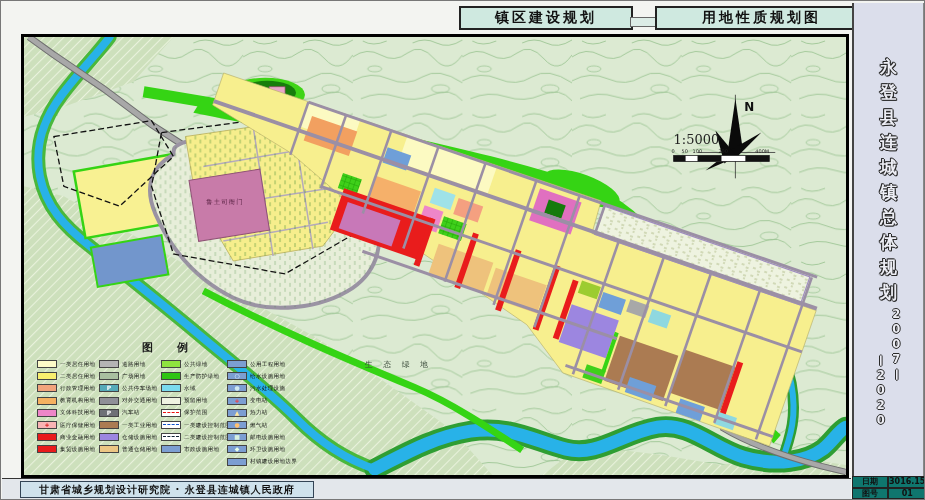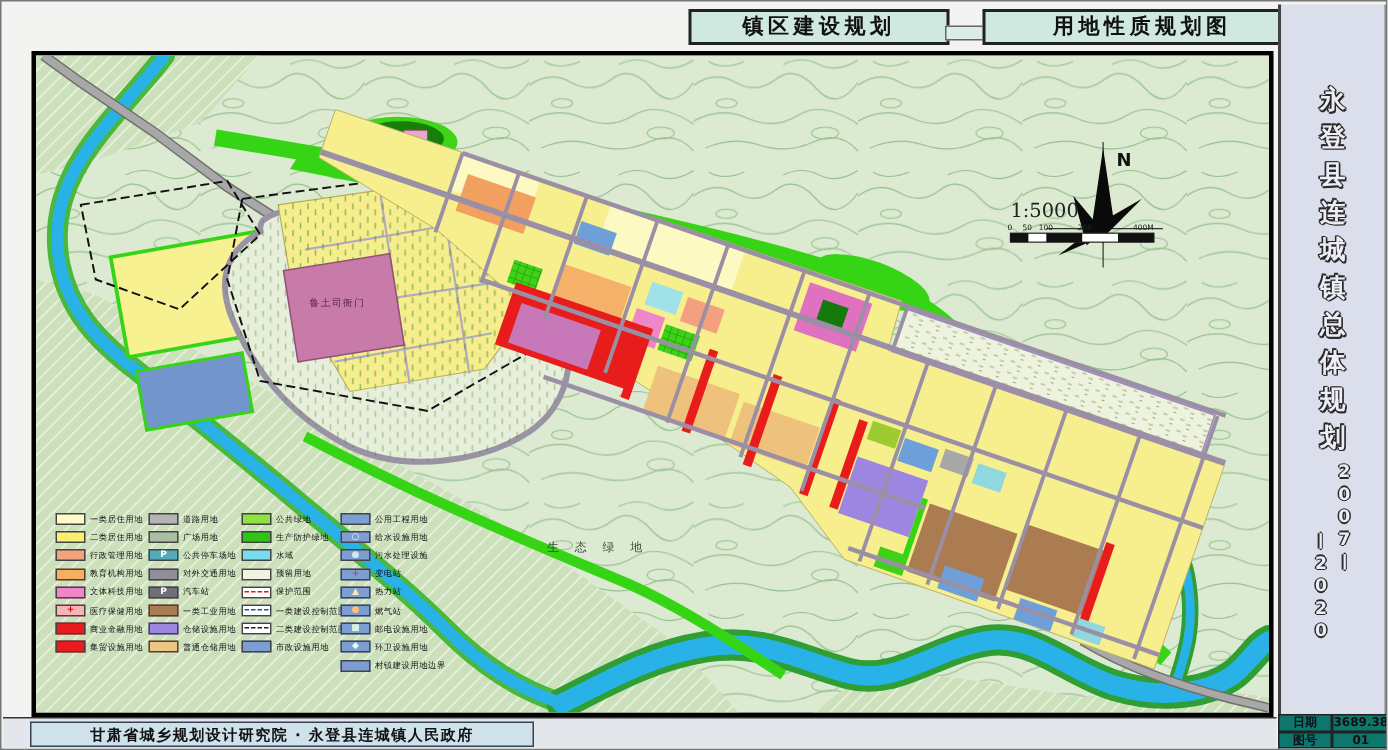--- a/index.html
+++ b/index.html
@@ -44,21 +44,21 @@
   .yr-left{margin-top:46px;}
   .yd{font-size:11.5px;font-weight:bold;line-height:15px;color:#edeef5;
       text-shadow:1px 0 #2a2a2a,-1px 0 #2a2a2a,0 1px #2a2a2a,0 -1px #2a2a2a;}
   .yd.dash{transform:rotate(90deg);}
   .sb-table{position:absolute;left:-2px;right:-1px;bottom:0;display:grid;grid-template-columns:36px 1fr;
             grid-auto-rows:11.5px;background:#0f766e;}
   .sb-cell{border:1px solid #222;display:flex;align-items:center;justify-content:center;
            font-size:8px;font-weight:bold;color:#111;box-sizing:border-box;}
   
   .bottom-bar{position:absolute;left:1px;top:477px;width:849px;height:22px;background:#e3e7eb;border-top:1px solid #333;}
-  .inst-box{position:absolute;left:18px;top:2px;width:336px;height:17px;background:#cfe2ec;border:1px solid #345;
+  .inst-box{position:absolute;left:18px;top:2px;width:294px;height:17px;background:#cfe2ec;border:1px solid #345;
             display:flex;align-items:center;justify-content:center;font-size:10px;font-weight:bold;
             letter-spacing:1px;color:#111;box-sizing:border-box;}
 </style>
 </head>
 <body>
 
 <div class="page">
 
   <div class="tbox" id="tboxL">镇区建设规划</div>
   <div class="tconn"></div>
@@ -239,20 +239,21 @@
           <text x="697" y="117">200</text>
           <text x="734" y="117">400M</text>
         </g>
       </g>
 
       <text x="183" y="168" font-size="6.5" fill="#5a2344" letter-spacing="1">鲁土司衙门</text>
       <text x="342" y="332" font-size="8" fill="#3a4a3a" letter-spacing="4">生 态 绿 地</text>
     </svg>
 
     <div class="legend-wrap">
+      <div class="lg-title">图  例</div>
       <div class="lg-cols" id="lg-cols">
           <div class="lg-col">
             <div class="lg-row">
               <span class="sw" style="background: rgb(253, 251, 200);"></span>
               <span class="lg-label">一类居住用地</span>
             </div>
             <div class="lg-row">
               <span class="sw" style="background: rgb(248, 239, 110);"></span>
               <span class="lg-label">二类居住用地</span>
             </div>
@@ -435,21 +436,21 @@
       <div class="yr" id="yr-right">
           <div class="yd">2</div>
           <div class="yd">0</div>
           <div class="yd">0</div>
           <div class="yd">7</div>
           <div class="yd dash">—</div>
         </div>
     </div>
     <div class="sb-table">
       <div class="sb-cell">日期</div>
-      <div class="sb-cell">3689.38</div>
+      <div class="sb-cell">3016.15</div>
       <div class="sb-cell">图号</div>
       <div class="sb-cell">01</div>
     </div>
   </div>
 
   <div class="bottom-bar">
     <div class="inst-box">甘肃省城乡规划设计研究院 · 永登县连城镇人民政府</div>
   </div>
 
 </div>

